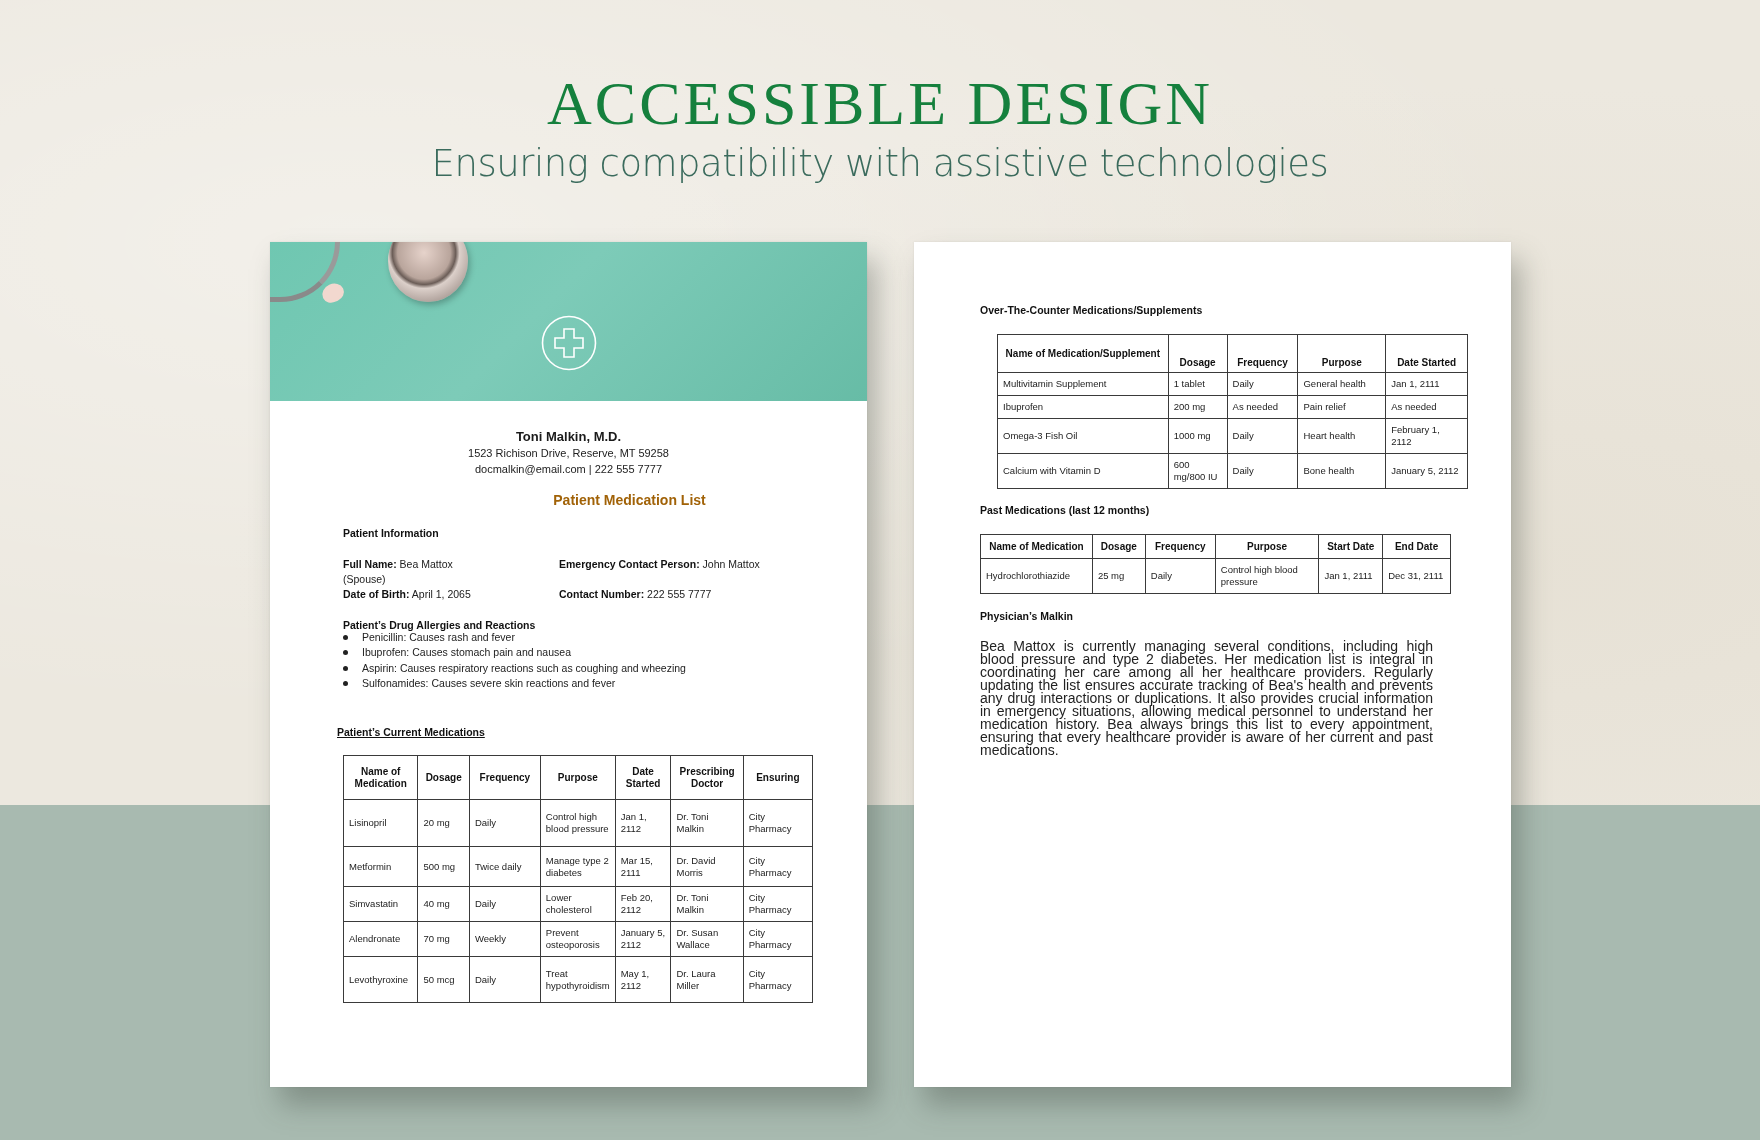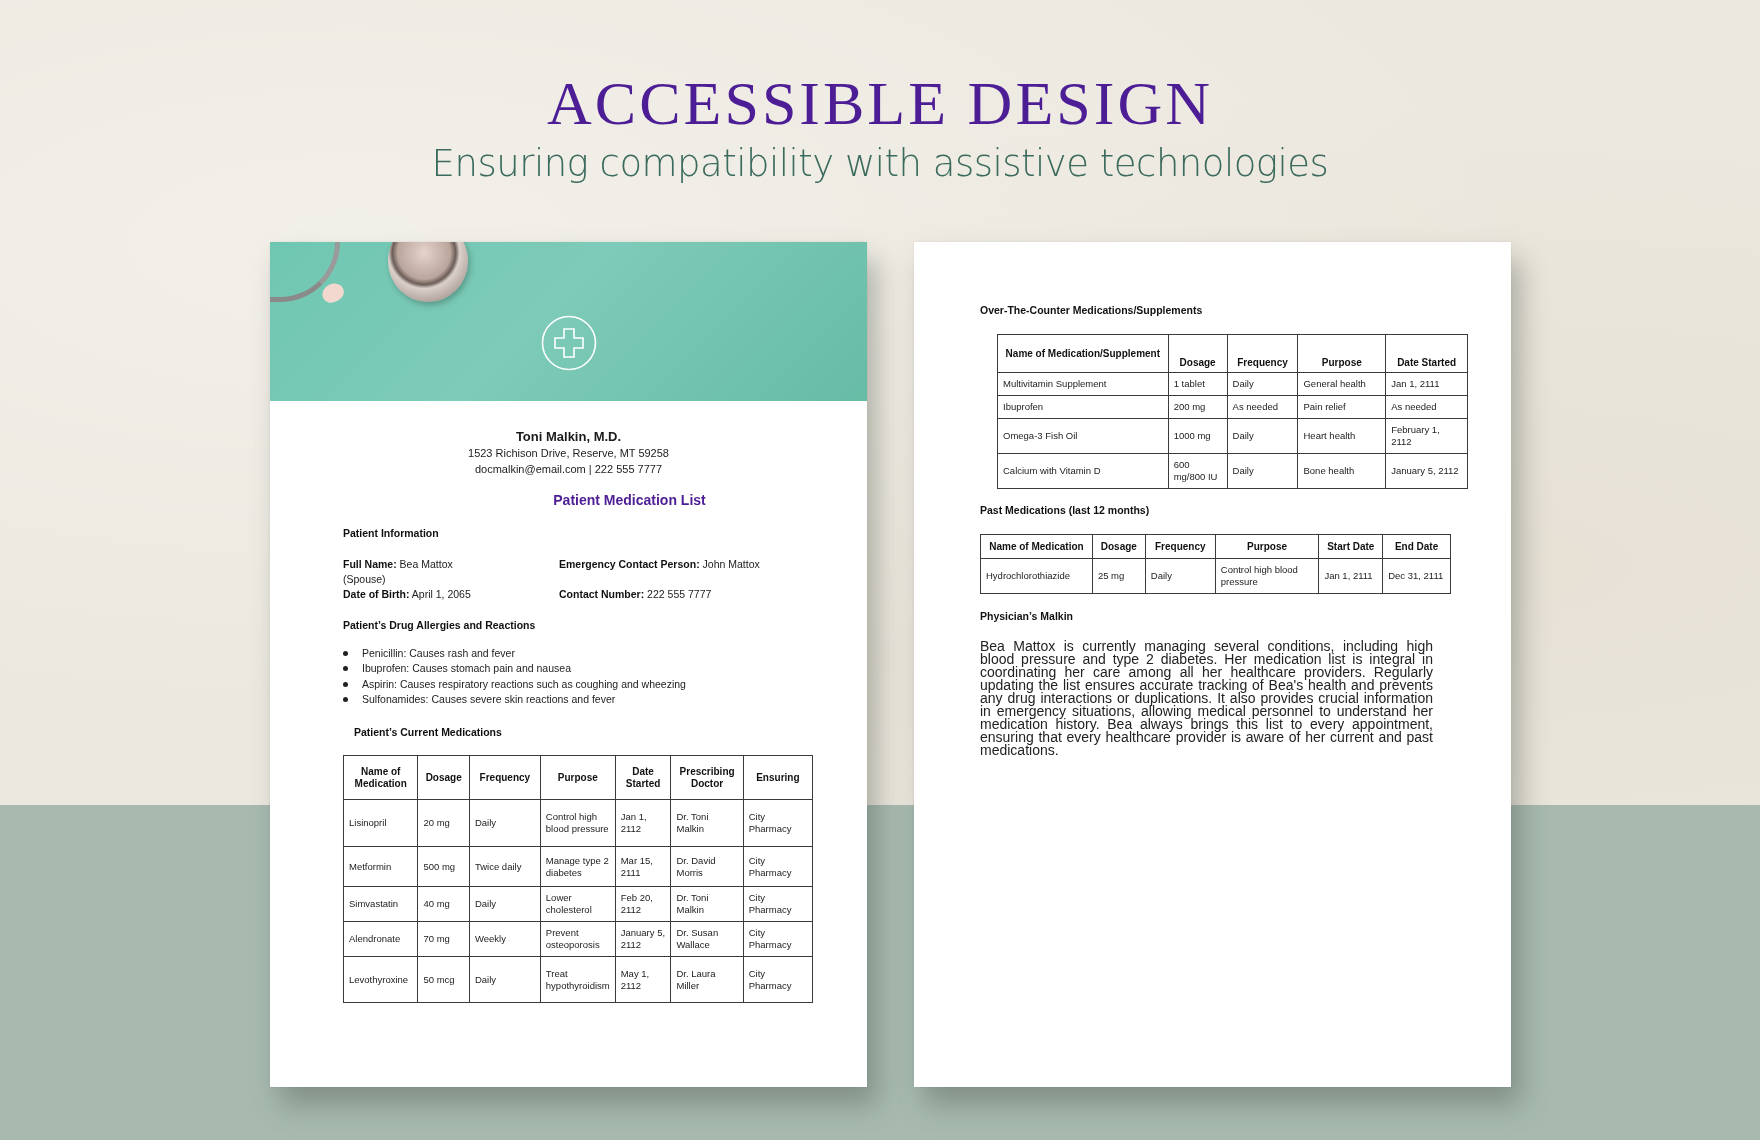--- a/index.html
+++ b/index.html
@@ -19,21 +19,21 @@
   }
   .bg-band {
     position: absolute; left: 0; top: 805px; width: 1760px; height: 335px;
     background: #a8bab0;
   }
   .hero-title {
     position: absolute; left: 0; top: 68px; width: 1760px;
     text-align: center;
     font-family: "Liberation Serif", "DejaVu Serif", serif;
     font-size: 62px; letter-spacing: 3px;
-    color: #4c1d95; font-weight: normal;
+    color: #15803d; font-weight: normal;
   }
   .hero-sub {
     position: absolute; left: 0; top: 142px; width: 1760px;
     text-align: center;
     font-family: "DejaVu Sans", sans-serif;
     font-size: 37px; font-weight: 300; letter-spacing: -0.5px;
     color: #3b6b5d;
   }
   .page {
     position: absolute; top: 242px; width: 597px; height: 845px;
@@ -72,31 +72,31 @@
   .doc-name {
     position: absolute; top: 187px; left: 0; width: 597px; text-align: center;
     font-size: 13px; font-weight: bold;
   }
   .doc-line {
     position: absolute; left: 0; width: 597px; text-align: center;
     font-size: 11px; color: #222;
   }
   .list-title {
     position: absolute; top: 250px; left: 0; width: 719px; text-align: center;
-    font-size: 14px; font-weight: bold; color: #4c1d95;
+    font-size: 14px; font-weight: bold; color: #a16207;
   }
   .sec-title {
     position: absolute; font-size: 10.5px; font-weight: bold; color: #111;
   }
   .info {
     position: absolute; font-size: 10.5px; color: #222; line-height: 15px;
   }
   .info b { font-weight: bold; color: #111; }
   .bullets {
-    position: absolute; left: 73px; top: 404px; list-style: none;
+    position: absolute; left: 73px; top: 388px; list-style: none;
     font-size: 10.5px; line-height: 15.3px; color: #222;
   }
   .bullets li { position: relative; padding-left: 19px; }
   .bullets li::before {
     content: ""; position: absolute; left: 0; top: 5px;
     width: 5px; height: 5px; border-radius: 50%; background: #222;
   }
 
   table.med {
     position: absolute; border-collapse: collapse;
@@ -157,21 +157,21 @@
 
     <div class="sec-title" style="left:73px; top:377px;">Patient’s Drug Allergies and Reactions</div>
 
     <ul class="bullets">
       <li>Penicillin: Causes rash and fever</li>
       <li>Ibuprofen: Causes stomach pain and nausea</li>
       <li>Aspirin: Causes respiratory reactions such as coughing and wheezing</li>
       <li>Sulfonamides: Causes severe skin reactions and fever</li>
     </ul>
 
-    <div class="sec-title" style="left:84px; top:484px;">Patient’s Current Medications</div>
+    <div class="sec-title" style="left:67px; top:484px;text-decoration:underline;">Patient’s Current Medications</div>
 
     <table class="med" style="left:73px; top:513px; width:470px;">
       <colgroup>
         <col style="width:75px">
           <col style="width:52px">
           <col style="width:72px">
           <col style="width:70px">
           <col style="width:57px">
           <col style="width:73px">
           <col style="width:71px">

